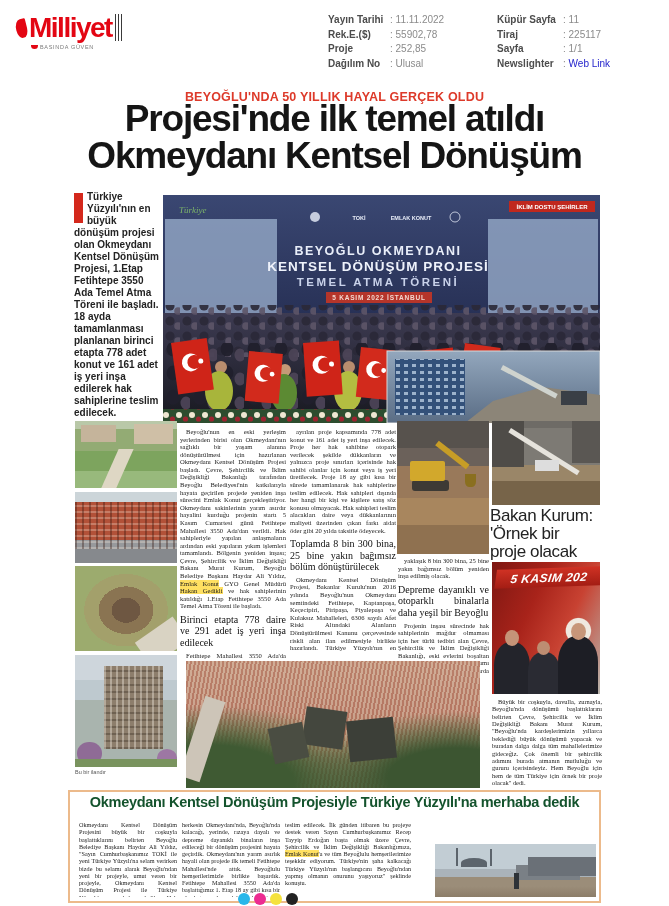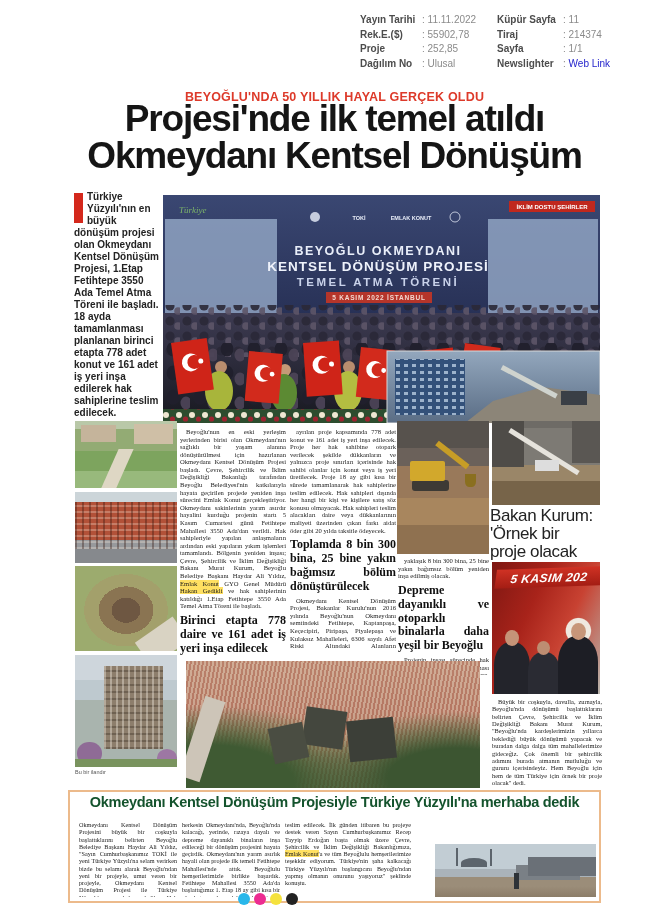--- a/index.html
+++ b/index.html
@@ -17,21 +17,21 @@
                 background:repeating-linear-gradient(90deg,#3a3a3a 0 1px,transparent 1px 3px)}
   .logo-tagline{font-family:"Liberation Sans",sans-serif;font-size:5.5px;color:#7a7a7a;
                 letter-spacing:.7px;margin:2px 0 0 15px}
   .logo-bowl{display:inline-block;width:7px;height:4px;background:#e30613;
              border-radius:0 0 7px 7px;margin-right:2px}
   .meta{position:absolute;top:13px;font-family:"Liberation Sans",sans-serif;
         font-size:10px;line-height:14.6px;color:#8b8b8b}
   .mrow{display:flex;white-space:nowrap}
   .ml{font-weight:700;color:#4c4c4c}
   .m1{left:147px}.m1 .ml{width:67px}
-  .m2{left:360px}.m2 .ml{width:62px}
+  .m2{left:328px}.m2 .ml{width:62px}
   .m3{left:497px}.m3 .ml{width:66px}
   .mlink{color:#2323cc;text-decoration:none;cursor:pointer}
 
   
   .kicker{position:absolute;left:0;right:0;top:90px;text-align:center;
           font-family:"Liberation Sans",sans-serif;font-weight:700;font-size:12.5px;
           color:#dd3a2a;letter-spacing:.2px}
   .headline{position:absolute;left:0;right:0;top:101px;text-align:center;
             font-family:"Liberation Sans",sans-serif;font-weight:900;font-size:37px;
             line-height:.99;color:#151515;letter-spacing:-1.2px}
@@ -117,21 +117,21 @@
                linear-gradient(180deg,#c99f86 0%,#c2917a 40%,#b3906e 65%,#87825c 85%,#5d6b44 100%)}
   .aw-b1{left:40%;top:38%;width:14%;height:30%;background:#44473e;transform:rotate(8deg)}
   .aw-b2{left:55%;top:46%;width:16%;height:32%;background:#3c3f38;transform:rotate(-6deg)}
   .aw-b3{left:29%;top:50%;width:12%;height:28%;background:#4a4d42;transform:rotate(-12deg)}
   .aw-road{left:2%;top:28%;width:7%;height:66%;background:#cdc5b8;transform:rotate(18deg)}
 
   
   .ncol{position:absolute;font-size:6.6px;line-height:1.15;color:#1c1c1c;
         text-align:justify;overflow:hidden}
   .ncol p{margin:0 0 2px;text-indent:6px}
-  .nsub{font-weight:700;font-size:12px;line-height:1.16;margin:4px 0 3px;color:#0f0f0f}
+  .nsub{font-weight:400;font-size:10px;line-height:1.16;margin:4px 0 3px;color:#0f0f0f}
   .colA{left:180px;top:428px;width:106px;height:233px}
   .colB{left:290px;top:428px;width:106px;height:224px}
   .colC{left:398px;top:557px;width:91px;height:118px}
   .colD-p{left:492px;top:698px;width:110px;height:88px;font-size:6.4px}
   .hl{background:#ffe061}
 
   
   .bottom-box{position:absolute;left:68px;top:790px;width:529px;height:109px;
               border:2px solid #ecba8b;background:#fff}
   .b-head{margin-top:2px;text-align:center;font-family:"Liberation Sans",sans-serif;
@@ -153,20 +153,28 @@
 
   .cmyk{position:absolute;left:238px;top:893px;display:flex;gap:4px}
   .dot{width:12px;height:12px;border-radius:50%}
   .dc{background:#29b7ea}.dm{background:#ec2c91}.dy{background:#f5e23d}.dk{background:#222}
 </style>
 </head>
 <body>
 
 <div class="page">
 
+  <div class="hdr-logo">
+    <div class="logo-row">
+      <span class="logo-flame"></span>
+      <span class="logo-text">Milliyet</span>
+      <span class="logo-barcode"></span>
+    </div>
+    <div class="logo-tagline"><span class="logo-bowl"></span><span>BASINDA GÜVEN</span></div>
+  </div>
 
   <div class="meta m2">
     <div class="mrow">
         <span class="ml">Yayın Tarihi</span>
         <span>: 11.11.2022</span>
       </div>
     <div class="mrow">
         <span class="ml">Rek.E.($)</span>
         <span>: 55902,78</span>
       </div>
@@ -179,21 +187,21 @@
         <span>: Ulusal</span>
       </div>
   </div>
   <div class="meta m3">
     <div class="mrow">
         <span class="ml">Küpür Sayfa</span>
         <span>: 11</span>
       </div>
     <div class="mrow">
         <span class="ml">Tiraj</span>
-        <span>: 214374</span>
+        <span>: 225117</span>
       </div>
     <div class="mrow">
         <span class="ml">Sayfa</span>
         <span>: 1/1</span>
       </div>
     <div class="mrow"><span class="ml">Newslighter</span><span>:</span>&nbsp;<a class="mlink" href="#">Web Link</a></div>
   </div>
 
   <div class="kicker">BEYOĞLU'NDA 50 YILLIK HAYAL GERÇEK OLDU</div>
   <div class="headline">
@@ -353,21 +361,21 @@
     <div class="tw-b"></div>
     <div class="tw-win"></div>
     <div class="tw-t1"></div>
     <div class="tw-t2"></div>
     <div class="tw-grass"></div>
   </div>
   <div class="ad-note">Bu bir ilandır</div>
 
   <div class="ncol colA">
     <p><span>Beyoğlu'nun en eski yerleşim yerlerinden birisi olan Okmeydanı'nın sağlıklı bir yaşam alanına dönüştürülmesi için hazırlanan Okmeydanı Kentsel Dönüşüm Projesi başladı. Çevre, Şehircilik ve İklim Değişikliği Bakanlığı tarafından Beyoğlu Belediyesi'nin katkılarıyla hayata geçirilen projede yeniden inşa sürecini Emlak Konut gerçekleştiriyor. Okmeydanı sakinlerinin yarım asırdır hayalini kurduğu projenin startı 5 Kasım Cumartesi günü Fetihtepe Mahallesi 3550 Ada'dan verildi. Hak sahipleriyle yapılan anlaşmaların ardından eski yapıların yıkım işlemleri tamamlandı. Bölgenin yeniden inşası; Çevre, Şehircilik ve İklim Değişikliği Bakanı Murat Kurum, Beyoğlu Belediye Başkanı Haydar Ali Yıldız, </span><span class="hl">Emlak Konut</span><span> GYO Genel Müdürü </span><span class="hl">Hakan Gedikli</span><span> ve hak sahiplerinin katıldığı 1.Etap Fetihtepe 3550 Ada Temel Atma Töreni ile başladı.</span></p>
-    <div class="nsub">Birinci etapta 778 daire ve 161 adet iş yeri inşa edilecek</div>
+    <div class="nsub">Birinci etapta 778 daire ve 291 adet iş yeri inşa edilecek</div>
     <p>Fetihtepe Mahallesi 3550 Ada'da başlayan birinci etap, 29 bin m2 alandan oluşuyor. 20 bin metrekaresi yeşil ve açık alana</p>
   </div>
 
   <div class="ncol colB">
     <p>ayrılan proje kapsamında 778 adet konut ve 161 adet iş yeri inşa edilecek. Proje her hak sahibine otopark verilecek şekilde dükkanların ve yalnızca proje sınırları içerisinde hak sahibi olanlar için konut veya iş yeri üretilecek. Proje 18 ay gibi kısa bir sürede tamamlanarak hak sahiplerine teslim edilecek. Hak sahipleri dışında her hangi bir kişi ve kişilere satış söz konusu olmayacak. Hak sahipleri teslim alacakları daire veya dükkanlarının maliyeti üzerinden çıkan farkı aidat öder gibi 20 yılda taksitle ödeyecek.</p>
     <div class="nsub">Toplamda 8 bin 300 bina, 25 bine yakın bağımsız bölüm dönüştürülecek</div>
     <p>Okmeydanı Kentsel Dönüşüm Projesi, Bakanlar Kurulu'nun 2016 yılında Beyoğlu'nun Okmeydanı semtindeki Fetihtepe, Kaptanpaşa, Keçecipiri, Piripaşa, Piyalepaşa ve Kulaksız Mahalleleri, 6306 sayılı Afet Riski Altındaki Alanların Dönüştürülmesi Kanunu çerçevesinde riskli alan ilan edilmesiyle birlikte hazırlandı. Türkiye Yüzyılı'nın en büyük dönüşüm projesi olan çalışmanın tamamı 1,5 milyon metrekarelik alan kapsıyor. Proje tamamlandığında Okmeydanı'nda</p>
   </div>
 
   <div class="ph ph-exc">

